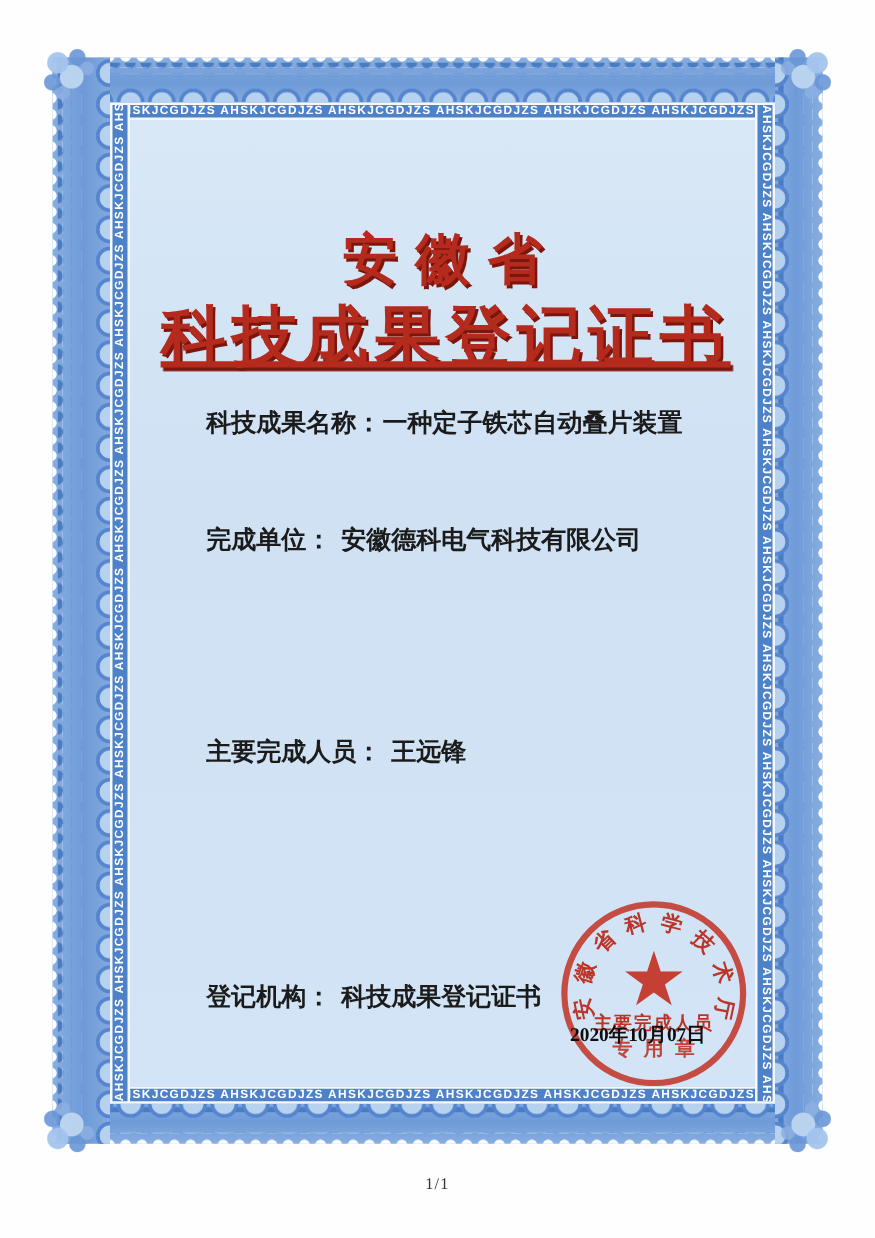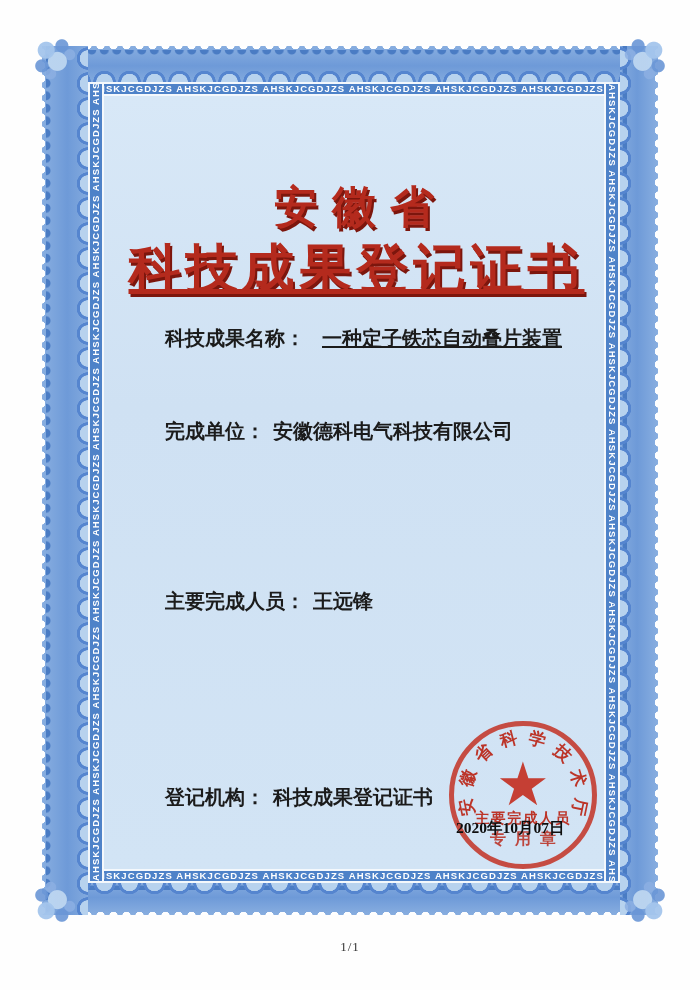--- a/index.html
+++ b/index.html
@@ -61,21 +61,21 @@
   
   .interior{position:absolute;left:62px;top:50px;width:500px;height:773px;z-index:1;
     background:linear-gradient(180deg,#d8e8f7 0%,#cfe1f3 40%,#d2e4f5 100%);}
   .title{position:absolute;left:0;width:100%;text-align:center;margin:0;
     color:#b42a1d;font-weight:900;text-shadow:2px 3px 0 #7c160d;}
   .title-1{top:82px;font-size:44px;letter-spacing:14px;text-indent:14px;}
   .title-2{top:138px;font-size:52px;letter-spacing:5px;text-indent:5px;text-decoration:underline;}
   .field{position:absolute;left:61px;right:20px;color:#1b1b1b;font-size:20px;font-weight:bold;white-space:nowrap;}
   .f1{top:229px}.f2{top:322px}.f3{top:492px}.f4{top:644px}.f5{top:688px}
   .fvalue{margin-left:8px;}
-  .f1 .fvalue{margin-left:17px;text-decoration:underline;}
+  .f1 .fvalue{margin-left:1px;}
 
   
   .seal{position:absolute;left:345px;top:625px;width:148px;height:148px;z-index:2;}
   .seal-ring{position:absolute;inset:0;border:5px solid rgba(195,49,35,.85);border-radius:50%;box-sizing:border-box;}
   .seal-star{position:absolute;left:50%;top:63px;transform:translate(-50%,-50%);
     font-size:60px;line-height:60px;color:rgba(195,49,35,.92);
     font-family:"DejaVu Sans",sans-serif;}
   .seal-arc{position:absolute;inset:0;}
   .arc-ch{position:absolute;left:50%;top:50%;width:22px;height:22px;margin:-11px 0 0 -11px;
     text-align:center;font-size:17px;font-weight:bold;color:rgba(186,42,28,.95);

